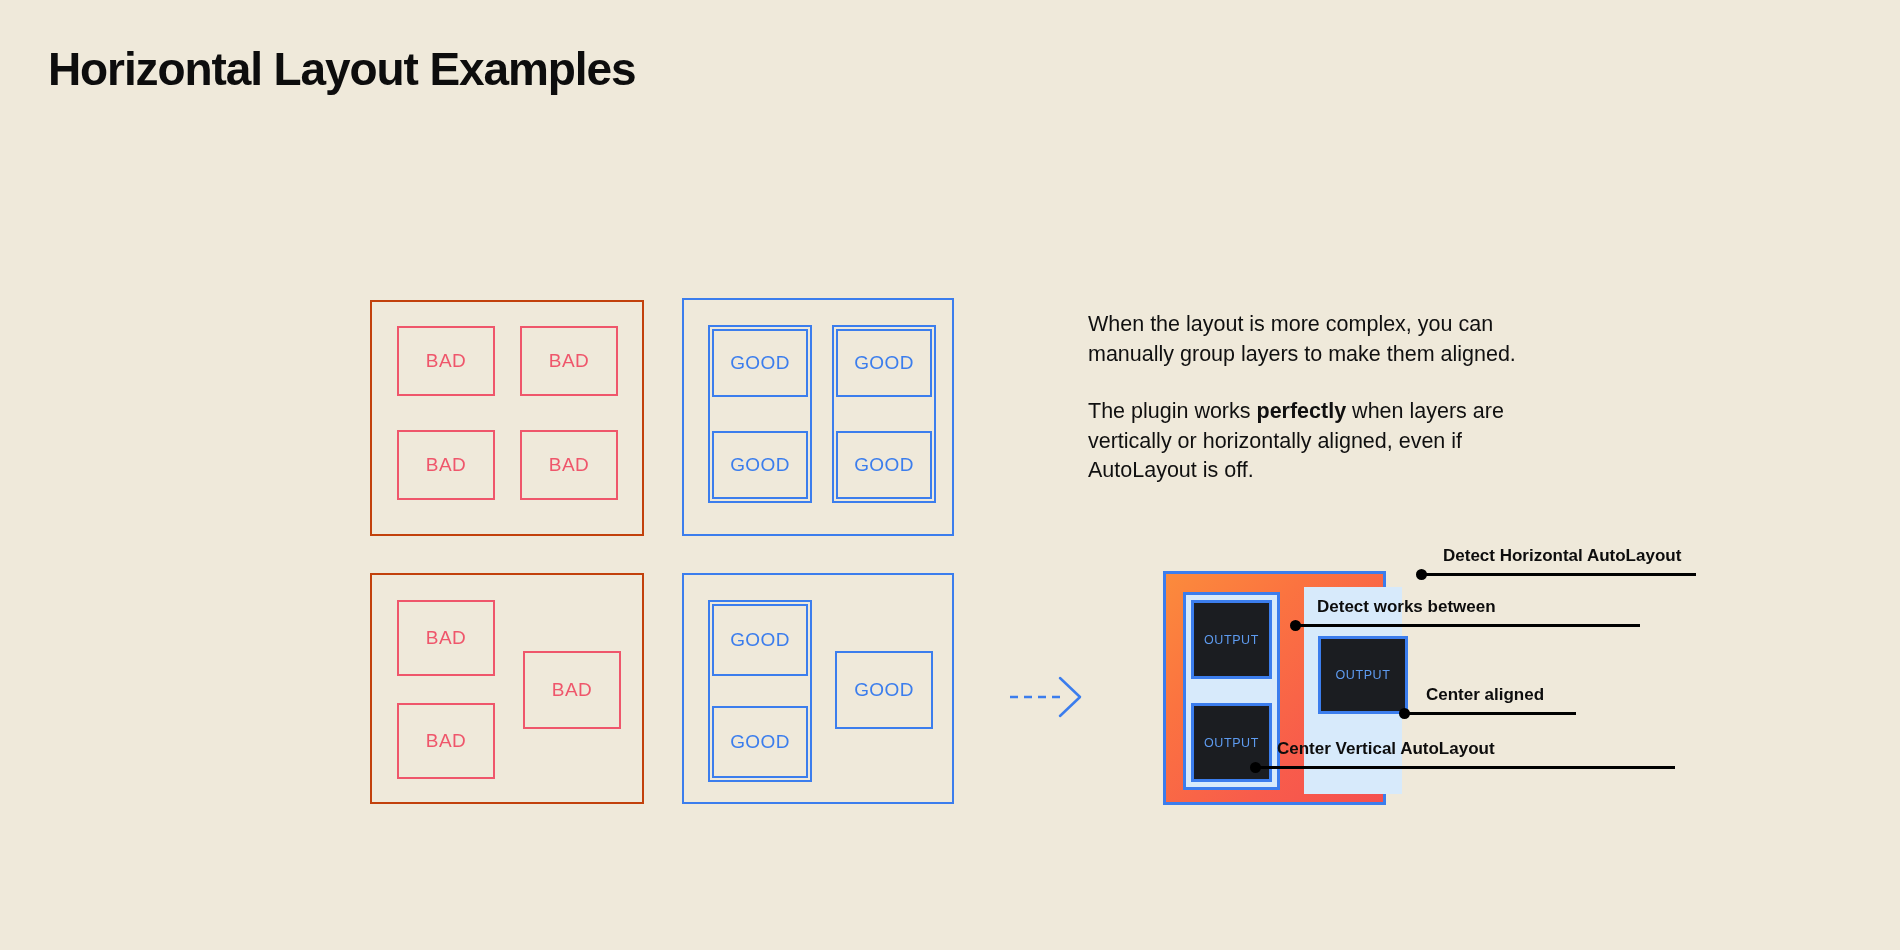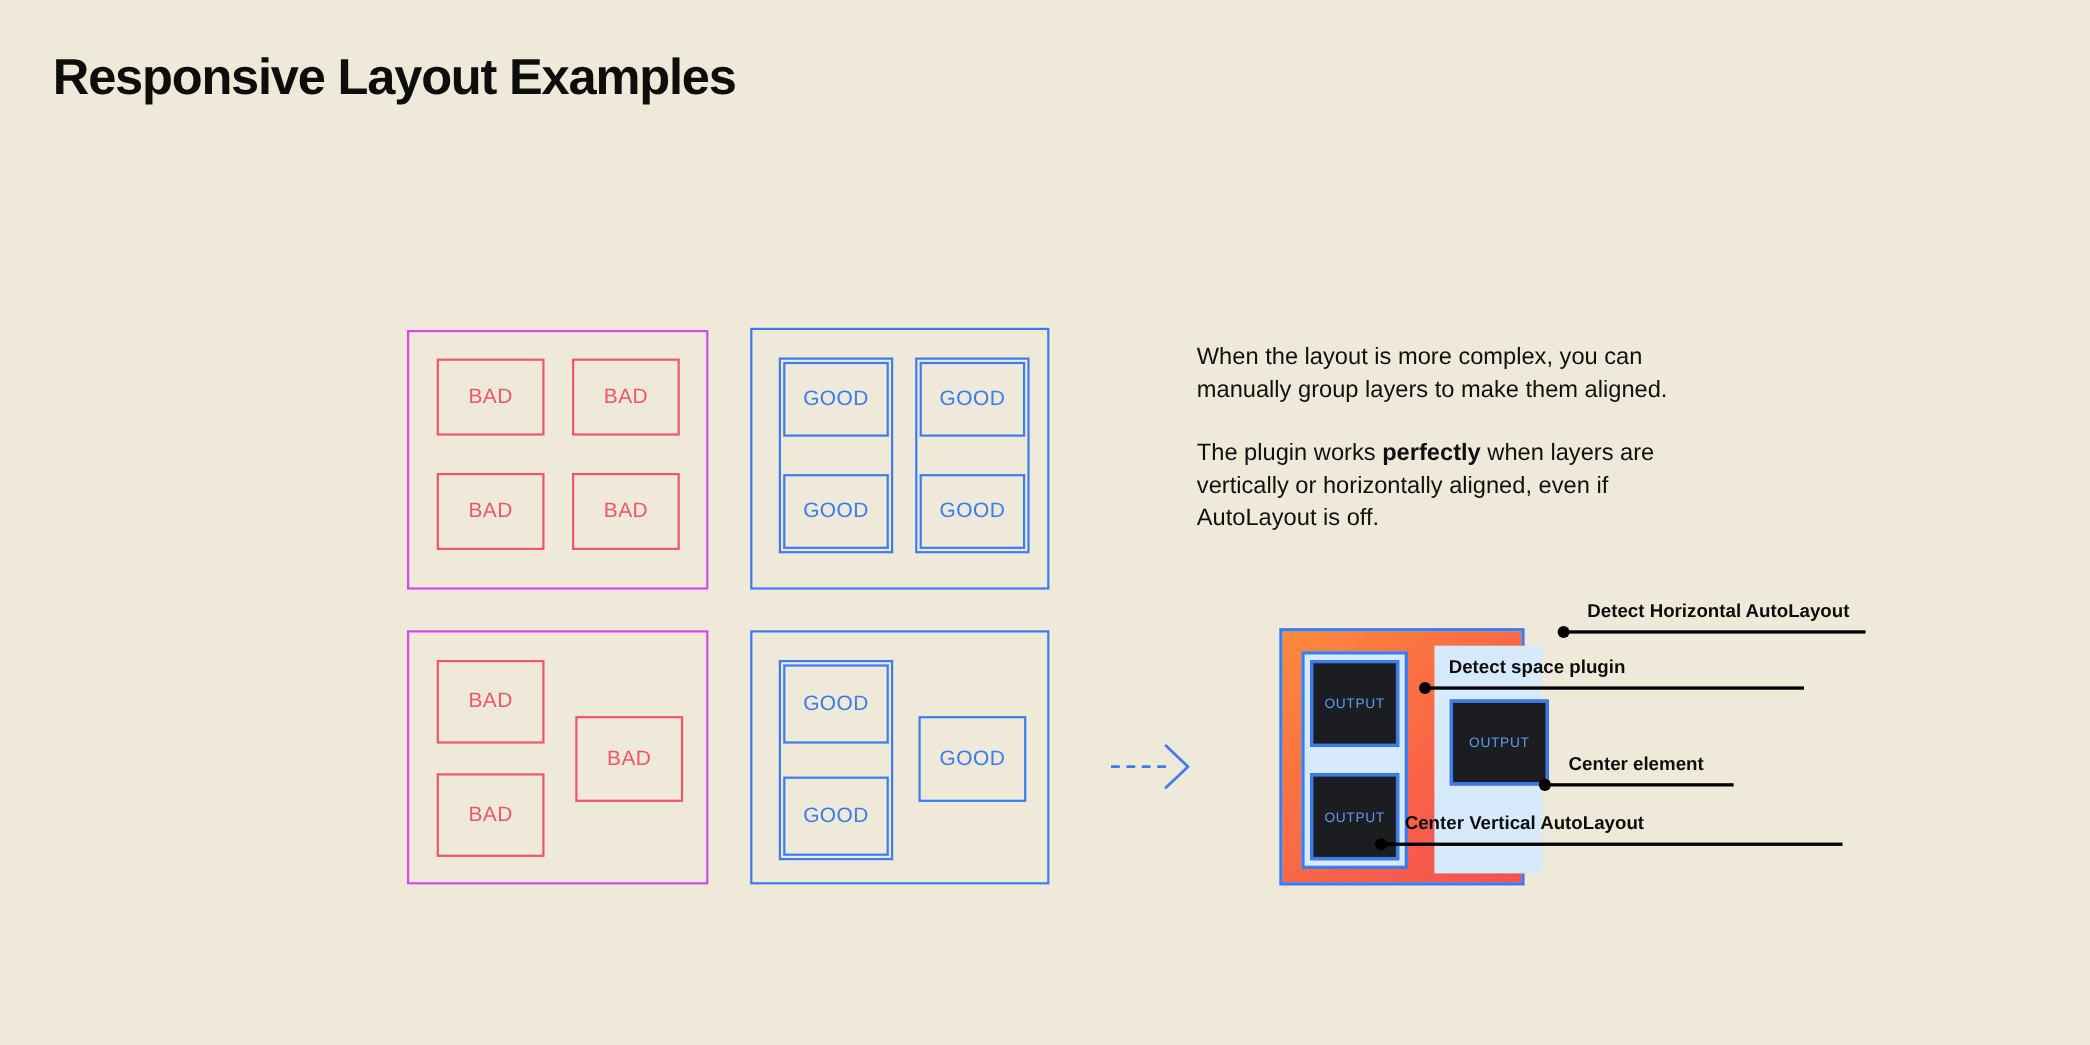--- a/index.html
+++ b/index.html
@@ -29,21 +29,21 @@
     letter-spacing: -1.1px;
     color: #0d0d0d;
     white-space: nowrap;
   }
 
   
   .panel {
     position: absolute;
     background: transparent;
   }
-  .panel.bad  { border: 2px solid #d946ef; }
+  .panel.bad  { border: 2px solid #c2410c; }
   .panel.good { border: 2px solid #3b7ded; padding-left: 48px; }
 
   .cell {
     position: absolute;
     display: flex;
     align-items: center;
     justify-content: center;
     font-size: 19px;
     letter-spacing: 0.4px;
     background: transparent;
@@ -143,21 +143,21 @@
     color: #0d0d0d;
     white-space: nowrap;
     font-weight: bold;
   }
 </style>
 </head>
 <body>
 
 <div id="stage">
 
-  <div id="page-title">Responsive Layout Examples</div>
+  <div id="page-title">Horizontal Layout Examples</div>
 
   <div class="panel bad" style="left:370px; top:300px; width:274px; height:236px;">
     <div class="cell bad" style="left:25px; top:24px; width:98px; height:70px;">
       <span>BAD</span>
     </div>
     <div class="cell bad" style="left:148px; top:24px; width:98px; height:70px;">
       <span>BAD</span>
     </div>
     <div class="cell bad" style="left:25px; top:128px; width:98px; height:70px;">
       <span>BAD</span>
@@ -240,27 +240,27 @@
 
   <div class="callout" style="left:1421px; top:573px;">
     <div class="rule" style="width:275px;"></div>
     <div class="dot"></div>
     <div class="label">Detect Horizontal AutoLayout</div>
   </div>
 
   <div class="callout" style="left:1295px; top:624px;">
     <div class="rule" style="width:345px;"></div>
     <div class="dot"></div>
-    <div class="label">Detect space plugin</div>
+    <div class="label">Detect works between</div>
   </div>
 
   <div class="callout" style="left:1404px; top:712px;">
     <div class="rule" style="width:172px;"></div>
     <div class="dot"></div>
-    <div class="label">Center element</div>
+    <div class="label">Center aligned</div>
   </div>
 
   <div class="callout" style="left:1255px; top:766px;">
     <div class="rule" style="width:420px;"></div>
     <div class="dot"></div>
     <div class="label">Center Vertical AutoLayout</div>
   </div>
 
 </div>
 

